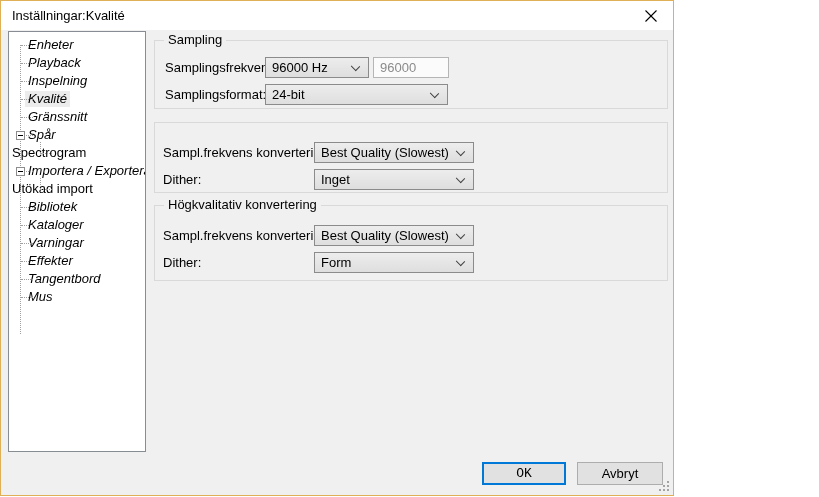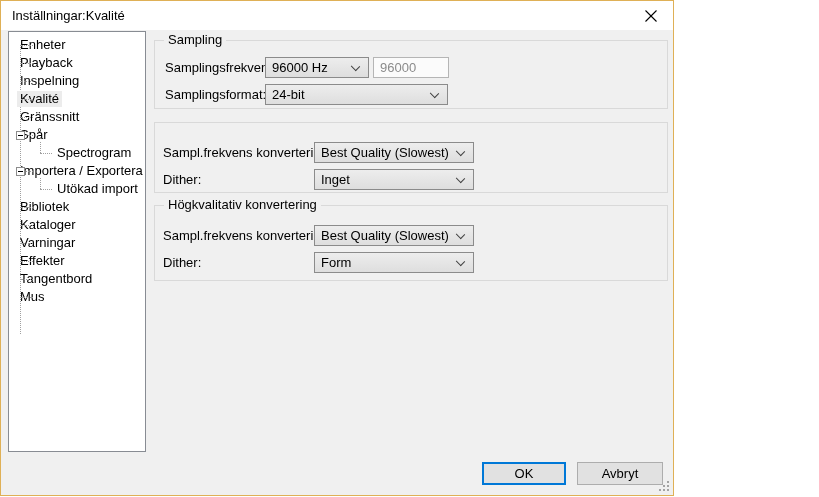--- a/index.html
+++ b/index.html
@@ -19,22 +19,22 @@
   .close-btn svg { display:block; }
 
   
   .tree { position:absolute; left:7px; top:30px; width:138px; height:421px;
     background:#ffffff; border:1px solid #888c93; overflow:hidden; }
   .tree-rows { position:absolute; left:0; top:4px; width:100%; }
   .tree-vline { position:absolute; left:11px; top:13px; height:289px; width:0;
     border-left:1px dotted #a0a0a0; }
   .trow { position:relative; height:18px; line-height:18px; white-space:nowrap; cursor:default; }
   .trow .tlabel { display:inline-block; height:16px; line-height:16px; margin-top:1px; padding:0 3px; }
-  .trow.root { padding-left:8px; }
-  .trow.child { padding-left:45px; }
+  .trow.root { padding-left:16px;font-style:italic; }
+  .trow.child { }
   .trow.root::before { content:""; position:absolute; left:12px; top:9px; width:12px; height:0;
     border-top:1px dotted #a0a0a0; }
   .trow.child::before { content:""; position:absolute; left:31px; top:9px; width:12px; height:0;
     border-top:1px dotted #a0a0a0; }
   .trow.child::after { content:""; position:absolute; left:31px; top:-2px; width:0; height:11px;
     border-left:1px dotted #a0a0a0; }
   .trow.selected .tlabel { background:#ececec; }
   .expander { position:absolute; left:7px; top:5px; width:9px; height:9px; background:#fff;
     border:1px solid #8c8c8c; z-index:2; }
   .expander::before { content:""; position:absolute; left:1px; top:3px; width:5px; height:1px; background:#000; }
@@ -57,21 +57,21 @@
     border-right:1px solid #404040; border-bottom:1px solid #404040;
     transform:rotate(45deg) scale(1,0.9); }
 
   
   .textfield { position:absolute; height:21px; background:#fbfbfb; border:1px solid #b5b5b5; }
   .textfield .tf-text { position:absolute; left:6px; top:0; line-height:19px; color:#8b8b8b; white-space:nowrap; }
 
   
   .btn { position:absolute; height:23px; background:#e1e1e1; text-align:center;
     line-height:20px; font-size:13px; cursor:default; }
-  .btn-ok { left:481px; top:461px; width:84px; border:2px solid #0078d7; }
+  .btn-ok { left:481px; top:461px; width:84px; border:2px solid #0078d7;font-family:Liberation Mono, monospace; }
   .btn-cancel { left:576px; top:461px; width:86px; border:1px solid #adadad; line-height:21px; }
 
   
   .grip { position:absolute; right:3px; bottom:3px; width:13px; height:13px; }
   .grip::before { content:""; position:absolute; left:0; top:0; width:2px; height:2px;
     background:transparent;
     box-shadow: 10px 2px 0 #a3a3a3, 10px 6px 0 #a3a3a3, 10px 10px 0 #a3a3a3,
                 6px 6px 0 #a3a3a3, 6px 10px 0 #a3a3a3, 2px 10px 0 #a3a3a3; }
 </style>
 </head>

